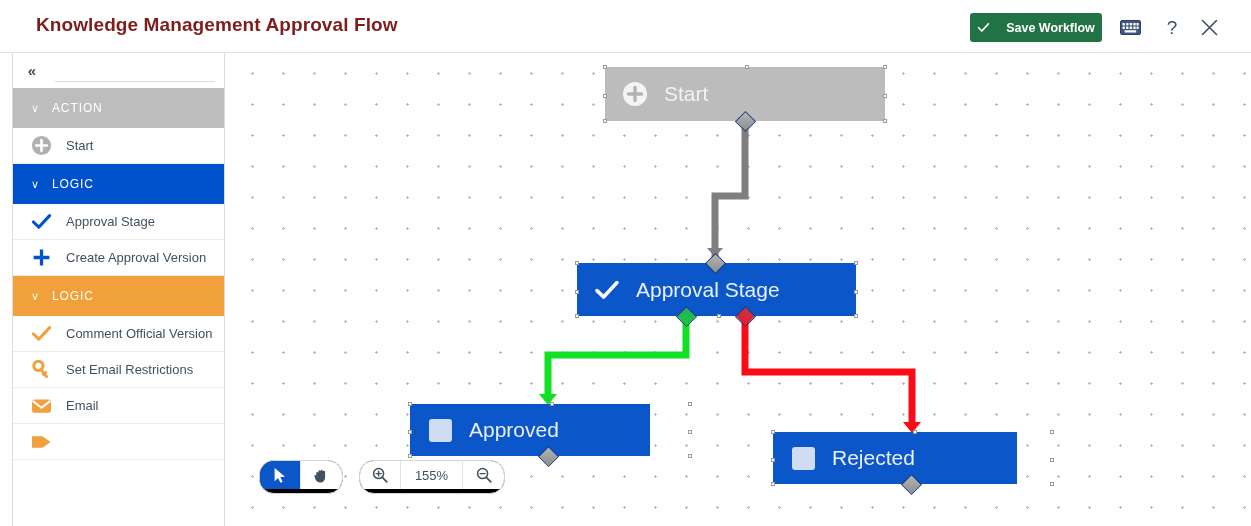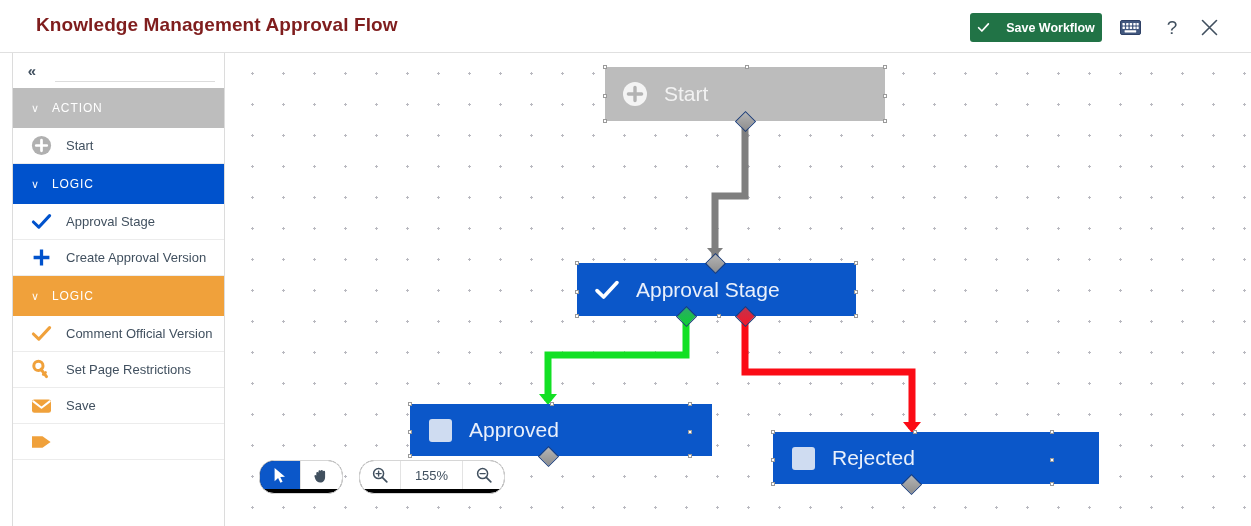--- a/index.html
+++ b/index.html
@@ -232,30 +232,30 @@
       <span>Comment Official Version</span>
     </div>
     <div class="pal-item">
       <span class="ic">
         <svg width="21" height="21" viewBox="0 0 21 21">
           <circle cx="7.4" cy="6.9" r="4.6" fill="none" stroke="#f0a13b" stroke-width="3"></circle>
           <path d="M9.9 10.2 L15.5 17.6" stroke="#f0a13b" stroke-width="3" stroke-linecap="round"></path>
           <path d="M12.2 15.5 L14.6 13.4" stroke="#f0a13b" stroke-width="2.6" stroke-linecap="round"></path>
         </svg>
       </span>
-      <span>Set Page Restrictions</span>
+      <span>Set Email Restrictions</span>
     </div>
     <div class="pal-item">
       <span class="ic">
         <svg width="21" height="18" viewBox="0 0 21 18">
           <rect x="1" y="2.4" width="19" height="13.4" rx="2.4" fill="#f0a13b"></rect>
           <path d="M2.3 4.4 L10.5 10.7 L18.7 4.4" stroke="#ffffff" stroke-width="2" fill="none" stroke-linecap="round" stroke-linejoin="round"></path>
         </svg>
       </span>
-      <span>Save</span>
+      <span>Email</span>
     </div>
     <div class="pal-item">
       <span class="ic">
         <svg width="21" height="16" viewBox="0 0 21 16">
           <path d="M1 2.2 H11.5 L19.6 8 L11.5 13.8 H1 Z" fill="#f0a13b"></path>
         </svg>
       </span>
       <span></span>
     </div>
   </div>
@@ -316,39 +316,39 @@
       <i style="left:0;top:50%"></i>
         <i style="right:0;top:50%"></i>
       <i style="left:0;bottom:0"></i>
         <i style="left:50%;bottom:0"></i>
         <i style="right:0;bottom:0"></i>
     </div>
     <div class="port gray" style="left:477px; top:203px;"></div>
     <div class="port green" style="left:448px; top:256px;"></div>
     <div class="port red" style="left:507px; top:256px;"></div>
 
-    <div class="node blue" style="left:179px; top:351px; width:302px; height:52px;text-align:center;">
+    <div class="node blue" style="left:179px; top:351px; width:240px; height:52px;text-align:center;">
       <span class="nic">
           <span class="sq-white"></span>
         </span>
       <span>Approved</span>
     </div>
     <div class="sel" style="left:177px; top:349px; width:284px; height:56px;">
       <i style="left:0;top:0"></i>
         <i style="left:50%;top:0"></i>
         <i style="right:0;top:0"></i>
       <i style="left:0;top:50%"></i>
         <i style="right:0;top:50%"></i>
       <i style="left:0;bottom:0"></i>
         <i style="left:50%;bottom:0"></i>
         <i style="right:0;bottom:0"></i>
     </div>
     <div class="port gray" style="left:310px; top:396px;"></div>
 
-    <div class="node blue" style="left:542px; top:379px; width:326px; height:52px;">
+    <div class="node blue" style="left:542px; top:379px; width:244px; height:52px;">
       <span class="nic">
           <span class="sq-white"></span>
         </span>
       <span>Rejected</span>
     </div>
     <div class="sel" style="left:540px; top:377px; width:283px; height:56px;">
       <i style="left:0;top:0"></i>
         <i style="left:50%;top:0"></i>
         <i style="right:0;top:0"></i>
       <i style="left:0;top:50%"></i>

